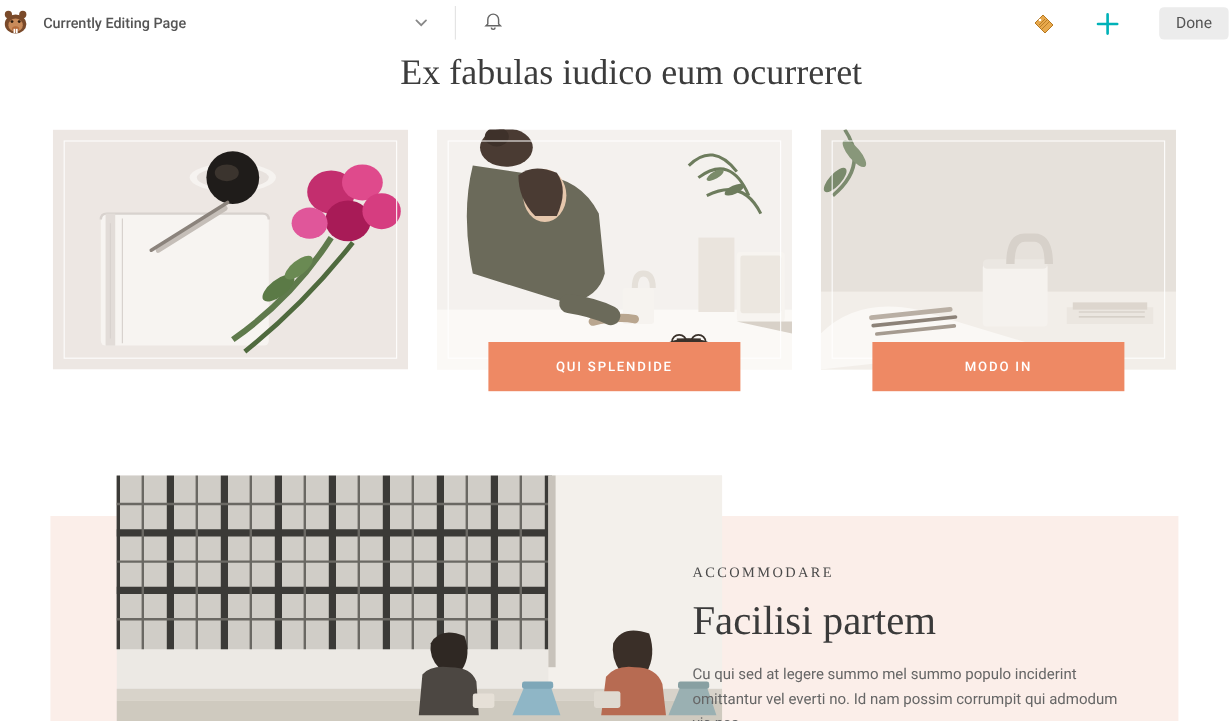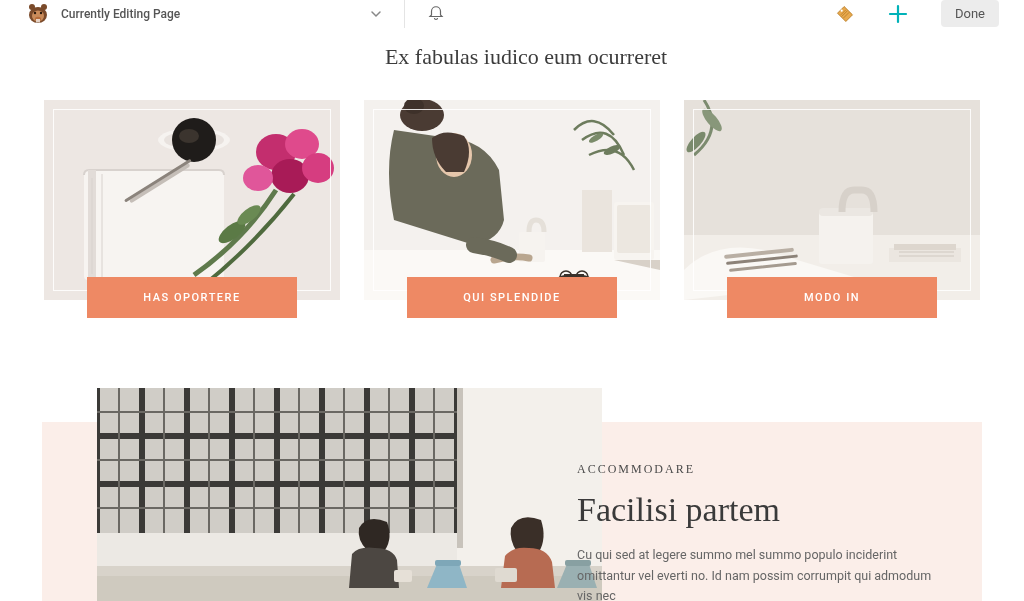--- a/index.html
+++ b/index.html
@@ -8,22 +8,22 @@
     background: #ffffff;
     width: 1024px;
     height: 601px;
     overflow: hidden;
     position: relative;
   }
   
   .topbar {
     height: 34px;
     display: flex;
-    align-items: flex-start;
-    padding: 0 25px;
+    align-items: flex-end;
+    padding: 0 0;
     border-bottom: 1px solid transparent;
     position: relative;
     z-index: 10;
     background: #fff;
   }
   .topbar-left {
     display: flex;
     align-items: center;
     gap: 10px;
     flex: 0 0 auto;
@@ -76,21 +76,21 @@
     color: #555;
     cursor: pointer;
   }
   
   .content {
     padding-top: 10px;
   }
   .section-heading {
     text-align: center;
     font-family: Georgia, "Times New Roman", serif;
-    font-size: 22px;
+    font-size: 30px;
     color: #3c3c3c;
     font-weight: 400;
     margin-bottom: 30px;
     padding-left: 28px;
   }
   .cards {
     display: flex;
     justify-content: center;
     gap: 24px;
     padding: 0 42px;
@@ -254,21 +254,20 @@
           <ellipse cx="246" cy="76" rx="19" ry="17" fill="#a81b57"></ellipse>
           <ellipse cx="274" cy="68" rx="16" ry="15" fill="#d63d80"></ellipse>
           <ellipse cx="214" cy="78" rx="15" ry="13" fill="#e0569a"></ellipse>
           <path d="M232 90 Q 200 140 150 175" stroke="#5f7a4c" stroke-width="5" fill="none"></path>
           <path d="M250 94 Q 210 145 160 185" stroke="#4f6a3e" stroke-width="4" fill="none"></path>
           <ellipse cx="188" cy="132" rx="16" ry="7" fill="#5b7a46" transform="rotate(-38 188 132)"></ellipse>
           <ellipse cx="205" cy="115" rx="14" ry="6" fill="#6a8a53" transform="rotate(-38 205 115)"></ellipse>
         </g>
       </svg>
       <div class="card-frame"></div>
-      <div class="card-btn">HAS OPORTERE</div>
     </div>
 
     <div class="card">
       <svg class="card-image" viewBox="0 0 296 200" preserveAspectRatio="xMidYMid slice">
         <rect width="296" height="200" fill="#f4f1ee"></rect>
         <rect x="0" y="150" width="296" height="50" fill="#fbf9f6"></rect>
         <g>
           <path d="M210 30 Q 230 10 250 35 M218 40 Q 245 20 260 55 M225 55 Q 255 40 270 70" stroke="#6d7c5d" stroke-width="2.5" fill="none"></path>
           <ellipse cx="232" cy="38" rx="8" ry="3" fill="#7a8b6a" transform="rotate(-30 232 38)"></ellipse>
           <ellipse cx="248" cy="50" rx="9" ry="3.5" fill="#6d7c5d" transform="rotate(-25 248 50)"></ellipse>

